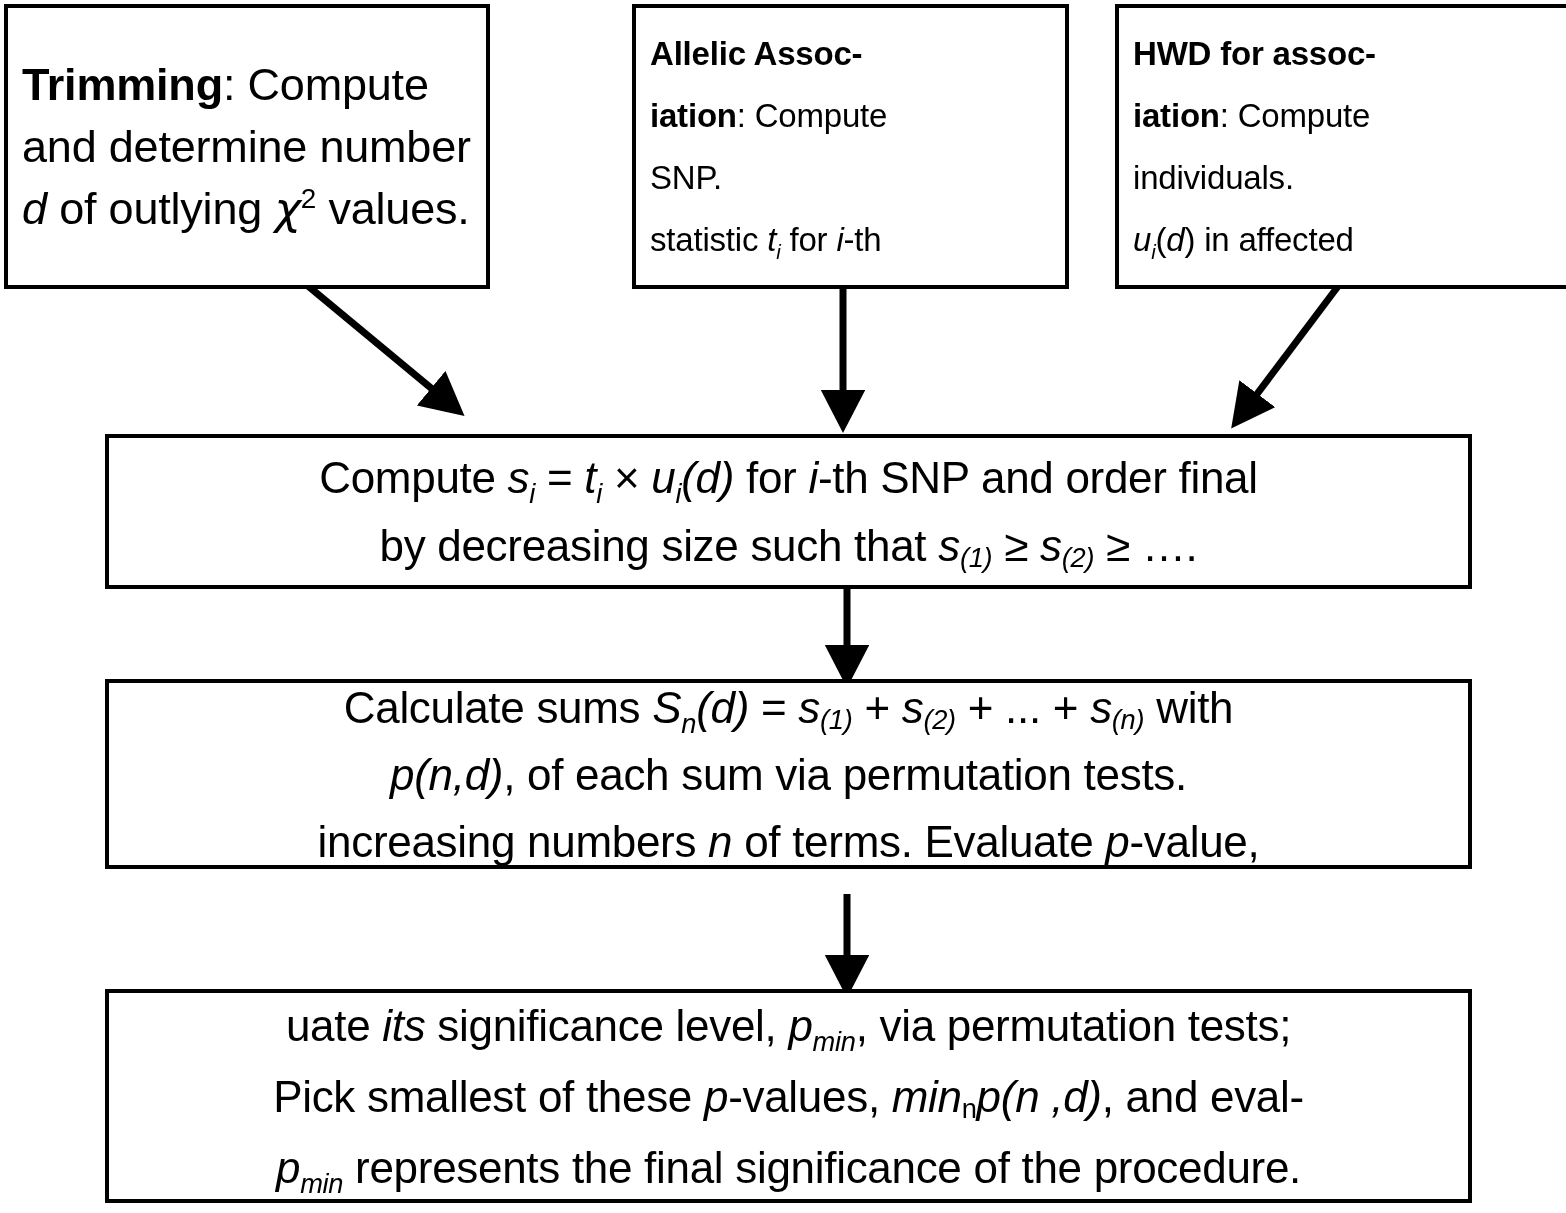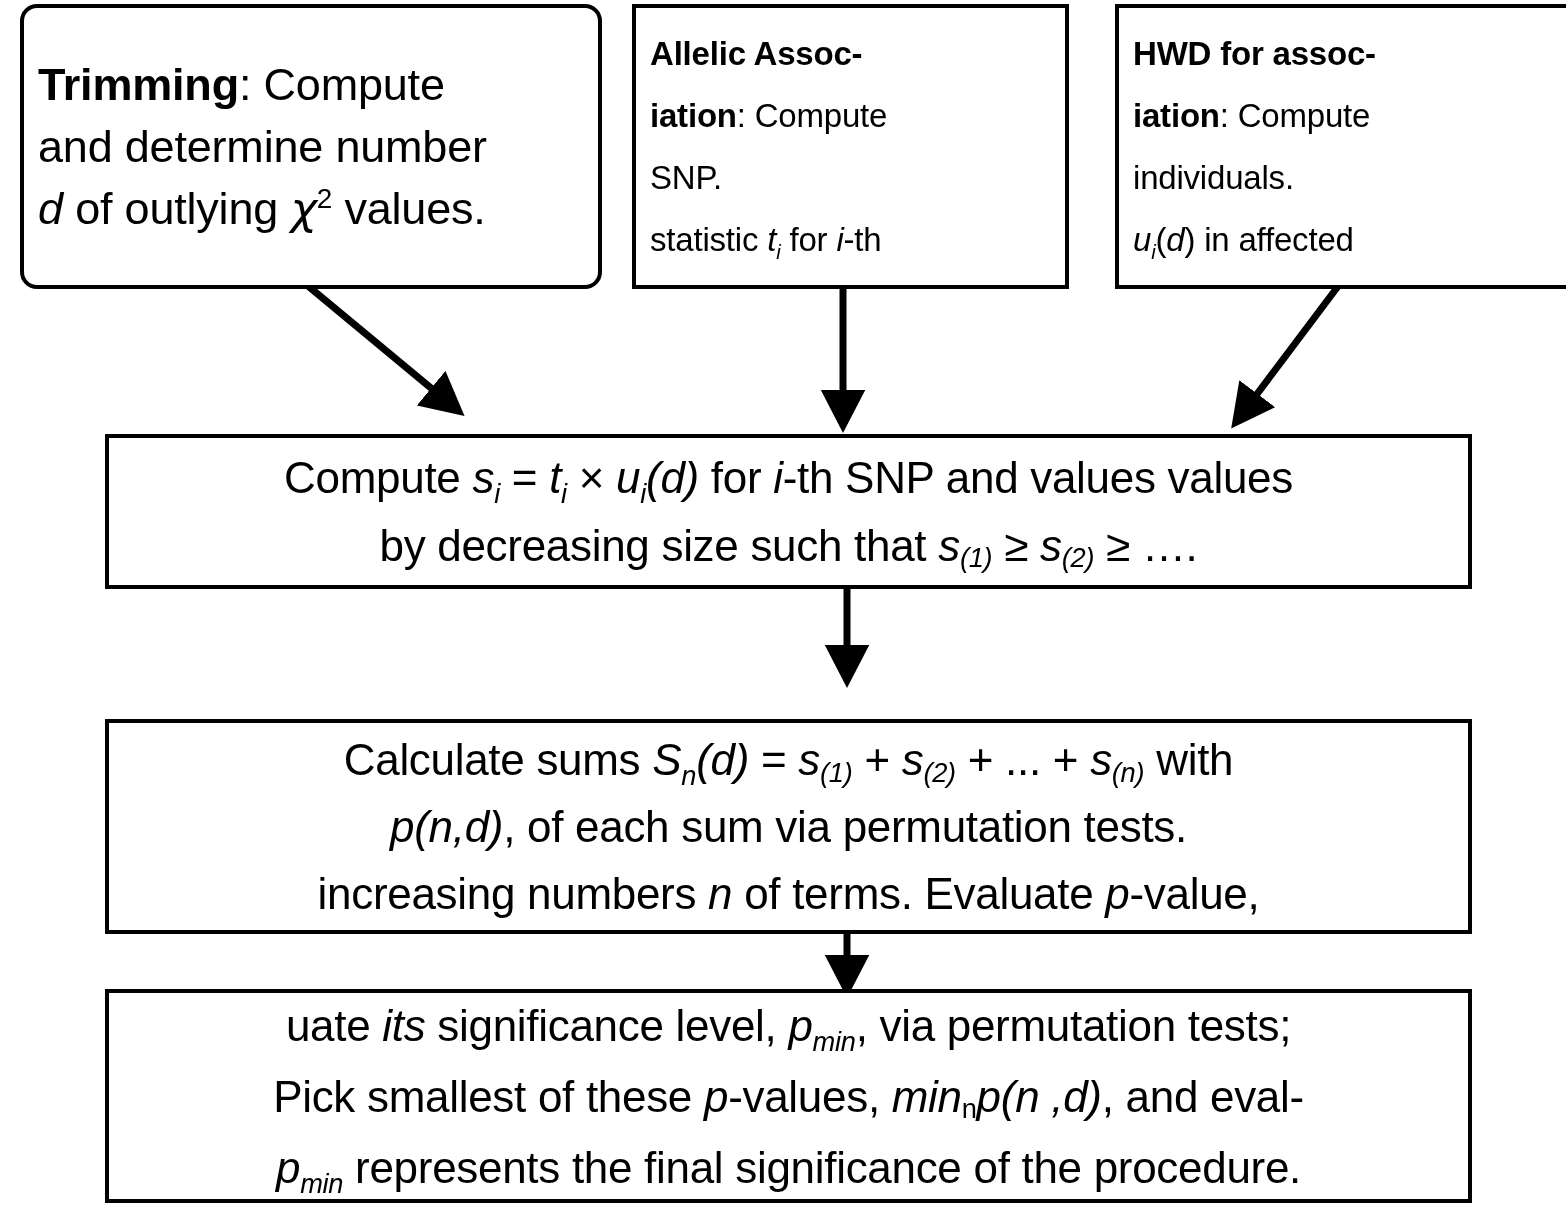--- a/index.html
+++ b/index.html
@@ -126,21 +126,21 @@
 
     <g>
       <line x1="847" y1="589" x2="847" y2="660" stroke="#000000" stroke-width="7" marker-end="url(#ahead)"></line>
     </g>
 
     <g>
       <line x1="847" y1="894" x2="847" y2="970" stroke="#000000" stroke-width="7" marker-end="url(#ahead)"></line>
     </g>
   </svg>
 
-  <div class="box top-box box1" style="left:20px; top:4px; width:582px; height:285px;border-radius:17px;">
+  <div class="box top-box box1" style="left:4px; top:4px; width:486px; height:285px;">
     <div class="box-inner">
       <p class="line">
         <b>Trimming</b><span>: Compute</span>
       </p>
       <p class="line">and determine number</p>
       <p class="line">
         <i>d</i><span> of outlying </span><span class="chi">χ</span><span class="sup">2</span><span> values.</span>
       </p>
     </div>
   </div>
@@ -171,29 +171,29 @@
       <p class="line">individuals.</p>
       <p class="line">
         <i>u</i><span class="sub">i</span><span>(</span><i>d</i><span>)</span><span> in affected</span>
       </p>
     </div>
   </div>
 
   <div class="box wide-box box4" style="left:105px; top:434px; width:1367px; height:155px;">
     <div class="box-inner">
       <p class="line">
-        <span>Compute </span><i>s</i><span class="sub">i</span><span> = </span><i>t</i><span class="sub">i</span><span> × </span><i>u</i><span class="sub">i</span><i>(d)</i><span> for </span><i>i</i><span>-th SNP and values values</span>
+        <span>Compute </span><i>s</i><span class="sub">i</span><span> = </span><i>t</i><span class="sub">i</span><span> × </span><i>u</i><span class="sub">i</span><i>(d)</i><span> for </span><i>i</i><span>-th SNP and order final</span>
       </p>
       <p class="line">
         <span>by decreasing size such that </span><i>s</i><span class="sub-up">(1)</span><span> ≥ </span><i>s</i><span class="sub-up">(2)</span><span> ≥ ….</span>
       </p>
     </div>
   </div>
 
-  <div class="box wide-box box5" style="left:105px; top:719px; width:1367px; height:215px;">
+  <div class="box wide-box box5" style="left:105px; top:679px; width:1367px; height:190px;">
     <div class="box-inner">
       <p class="line">
         <span>Calculate sums </span><i>S</i><span class="sub">n</span><i>(d)</i><span> = </span><i>s</i><span class="sub-up">(1)</span><span> + </span><i>s</i><span class="sub-up">(2)</span><span> + ... + </span><i>s</i><span class="sub-up">(n)</span><span> with</span>
       </p>
       <p class="line">
         <i>p(n,d)</i><span>, of each sum via permutation tests.</span>
       </p>
       <p class="line">
         <span>increasing numbers </span><i>n</i><span> of terms. Evaluate </span><i>p</i><span>-value,</span>
       </p>

